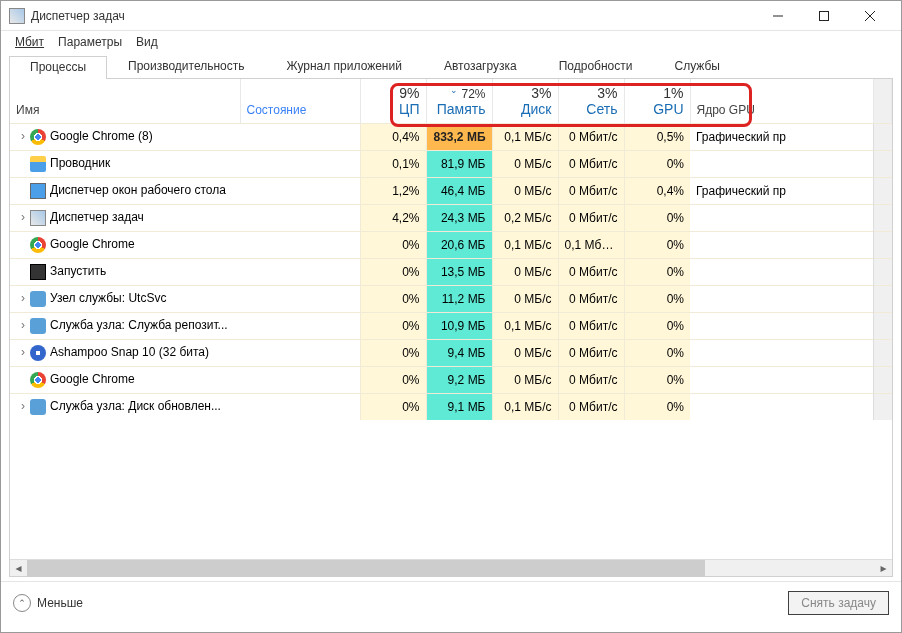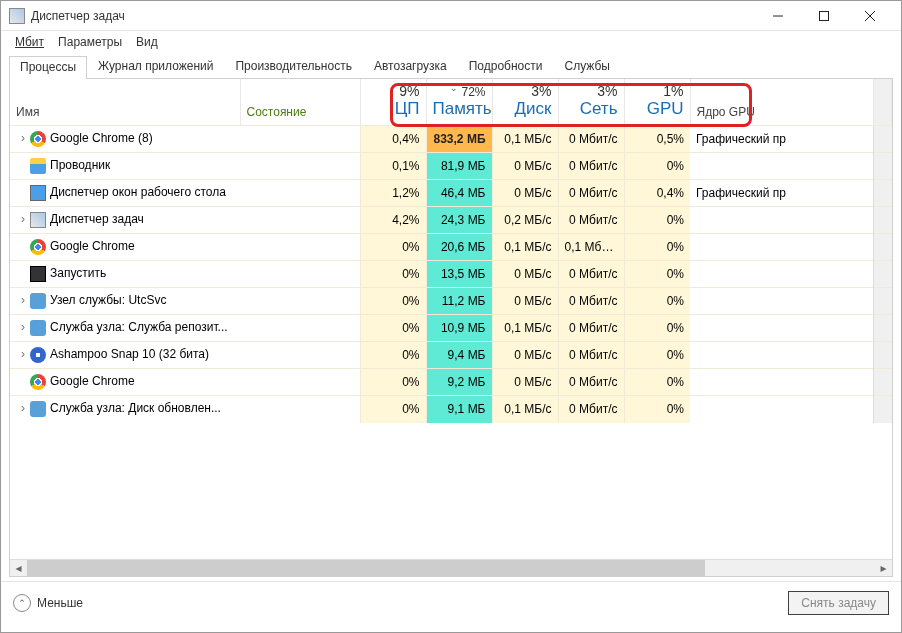--- a/index.html
+++ b/index.html
@@ -6,35 +6,35 @@
 body { background: #fff; width: 902px; height: 633px; overflow: hidden; border: 1px solid #999; }
 .titlebar { height: 30px; display: flex; align-items: center; padding: 0 8px; border-bottom: 1px solid #e5e5e5; }
 .titlebar .icon { width: 16px; height: 16px; margin-right: 6px; }
 .titlebar .title { flex: 1; color: #333; }
 .win-controls { display: flex; gap: 0; }
 .win-btn { width: 46px; height: 30px; display: flex; align-items: center; justify-content: center; color: #222; }
 .menubar { height: 22px; display: flex; align-items: center; padding: 0 8px; gap: 2px; }
 .menubar span { padding: 2px 6px; color: #333; }
 .menubar span u { text-decoration: underline; }
 .tabs { display: flex; border-bottom: 1px solid #d0d0d0; margin: 2px 8px 0 8px; height: 24px; }
-.tab { padding: 3px 10px; color: #333; border: 1px solid transparent; border-bottom: none; }
+.tab { padding: 3px 20px; color: #333; border: 1px solid transparent; border-bottom: none; }
 .tab.active { border-color: #d0d0d0; background: #fff; position: relative; top: 1px; }
 .content { margin: 0 8px; height: 498px; display: flex; flex-direction: column; border: 1px solid #d0d0d0; border-top: none; }
 .grid-wrap { flex: 1; overflow: hidden; position: relative; }
 table { width: 100%; border-collapse: collapse; table-layout: fixed; }
 th, td { text-align: left; font-weight: normal; white-space: nowrap; overflow: hidden; text-overflow: ellipsis; }
 thead th { height: 44px; vertical-align: bottom; padding: 4px 6px 6px 6px; border-right: 1px solid #e8e8e8; color: #444; }
 .col-name { width: 230px; }
 .col-status { width: 120px; }
 .col-metric { width: 66px; text-align: right; }
 .col-gpu-engine { width: auto; }
 .col-scroll { width: 18px; }
 .metric-head { text-align: right; }
 .metric-pct { color: #333; font-size: 14px; }
-.metric-lbl { color: #1a6db5; font-size: 17px; }
+.metric-lbl { color: #1a6db5; font-size: 14px; }
 .highlight-box { position: absolute; border: 3px solid #d22; border-radius: 8px; pointer-events: none; top: 4px; left: 380px; width: 362px; height: 44px; }
 tbody td { height: 27px; padding: 0 6px; border-top: 1px solid #f0ead7; vertical-align: middle; }
 tbody tr { background: #fff; }
 .expander { display: inline-block; width: 14px; color: #777; text-align: center; }
 .proc-icon { display: inline-block; width: 16px; height: 16px; vertical-align: middle; margin-right: 4px; }
 td.metric { text-align: right; background: #fff7d8; border-left: 1px solid #f0ead7; }
 td.memory { background: #5eead4; }
 td.memory-high { background: #ffb84d; color: #222; font-weight: bold; }
 td.cpu { background: #fff7d8; }
 .scroll-cell { background: #f0f0f0; border-left: 1px solid #ddd; }
@@ -48,21 +48,21 @@
 .end-task { margin-left: auto; padding: 4px 12px; border: 1px solid #404040; background: #f3f3f3; color: #888; }
 .sort-ind { color: #1a6db5; font-size: 9px; vertical-align: top; }
 .icon-chrome { background: radial-gradient(circle at 50% 50%, #4285f4 0 25%, #fff 25% 35%, transparent 35%), conic-gradient(#ea4335 0 120deg, #fbbc05 120deg 240deg, #34a853 240deg 360deg); border-radius: 50%; }
 .icon-explorer { background: linear-gradient(#ffcf4a 0 40%, #4a9fe8 40% 100%); border-radius: 2px; }
 .icon-dwm { background: #4a9fe8; border: 1px solid #666; }
 .icon-taskmgr { background: linear-gradient(45deg,#e8e8e8,#a8c8e8); border: 1px solid #888; }
 .icon-gear { background: #5aa0d8; border-radius: 3px; }
 .icon-index { background: #d8d8d8; border-radius: 50%; border: 1px solid #888; }
 .icon-run { background: #333; border: 1px solid #000; }
 .icon-ashampoo { background: radial-gradient(circle,#fff 0 20%,#3366cc 20% 100%); border-radius: 50%; }
-th.status-head { vertical-align: bottom; color: #4d7c0f; }
+th.status-head { vertical-align: bottom; color: #3b82f6; }
 </style>
 </head>
 <body>
 
 <div class="titlebar">
   <span class="icon icon-taskmgr proc-icon"></span>
   <span class="title">Диспетчер задач</span>
   <div class="win-controls">
     <div class="win-btn">
       <svg width="10" height="10">
@@ -84,22 +84,22 @@
 </div>
 
 <div class="menubar">
   <span><u>Мбит</u></span>
   <span>Параметры</span>
   <span>Вид</span>
 </div>
 
 <div class="tabs">
   <div class="tab active">Процессы</div>
+  <div class="tab">Производительность</div>
   <div class="tab">Журнал приложений</div>
-  <div class="tab">Производительность</div>
   <div class="tab">Автозагрузка</div>
   <div class="tab">Подробности</div>
   <div class="tab">Службы</div>
 </div>
 
 <div class="content">
   <div class="grid-wrap">
     <div class="highlight-box"></div>
     <table>
       <colgroup>

